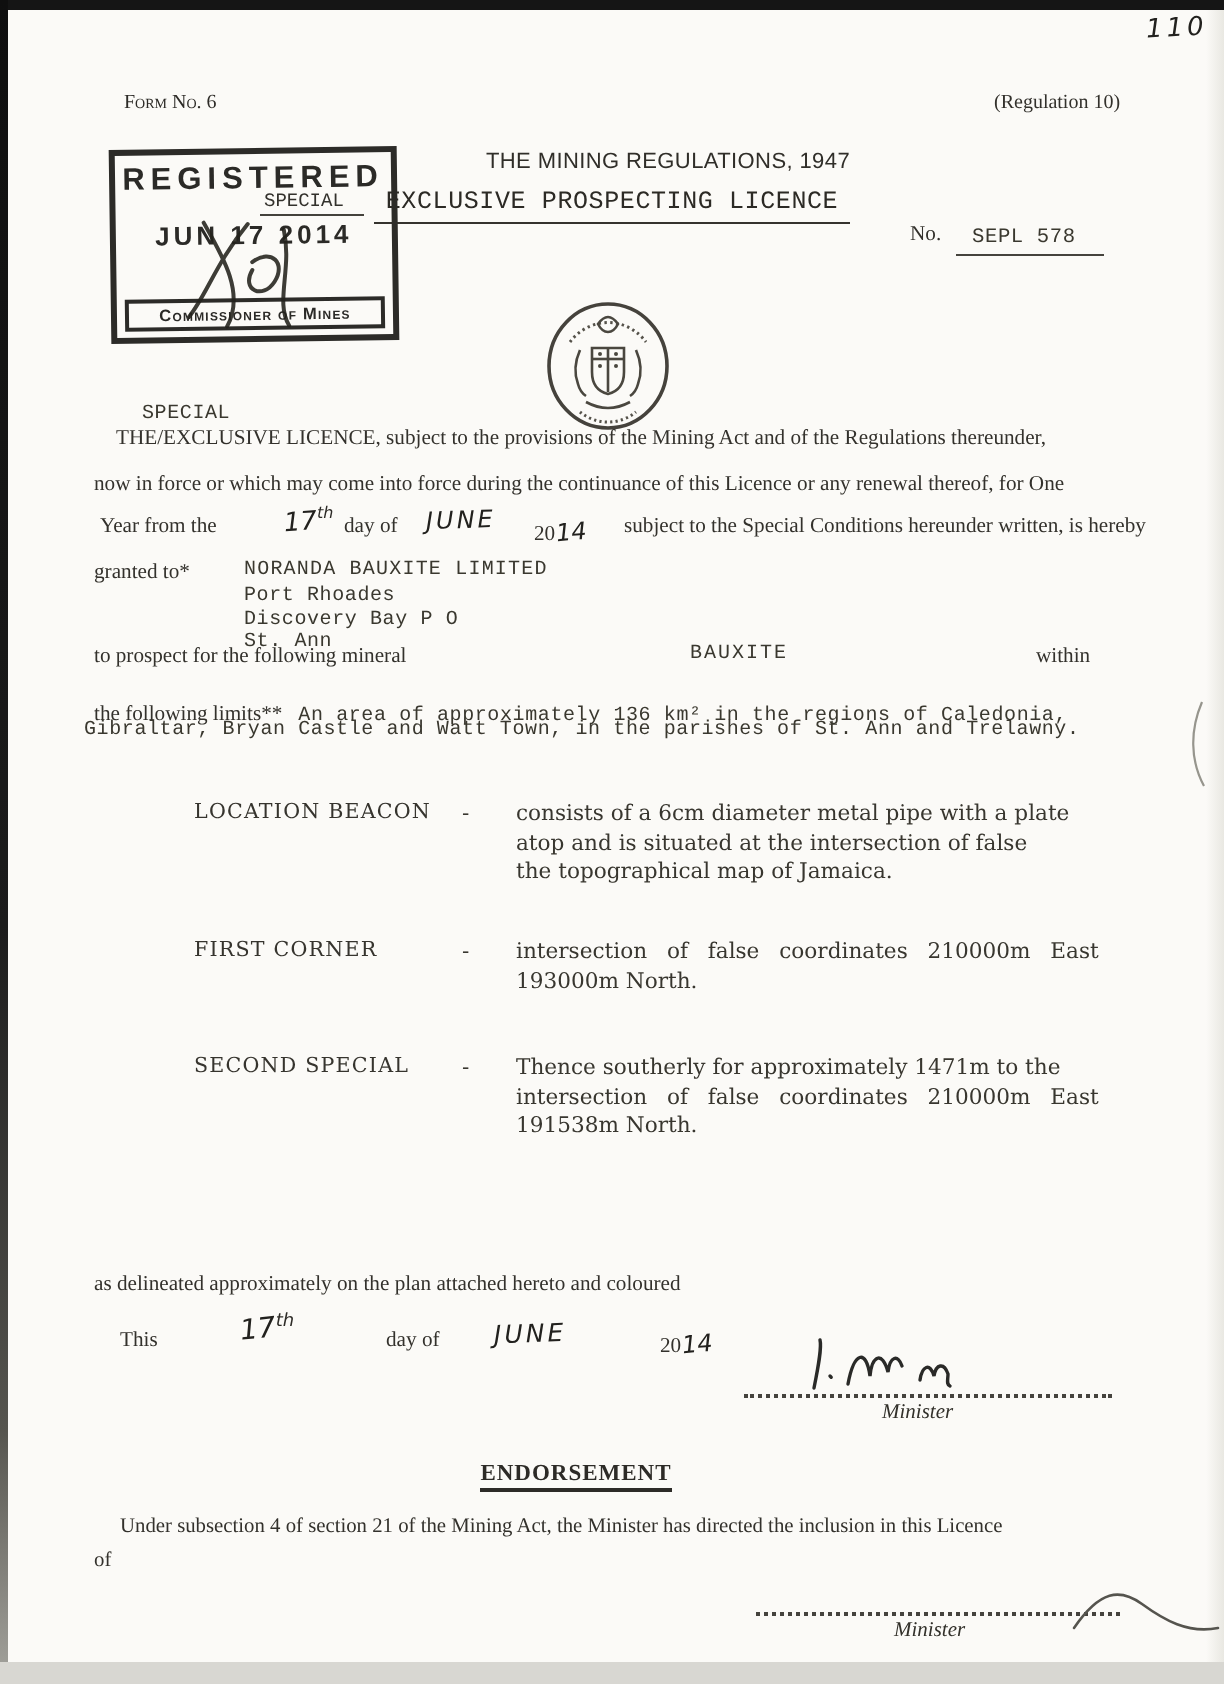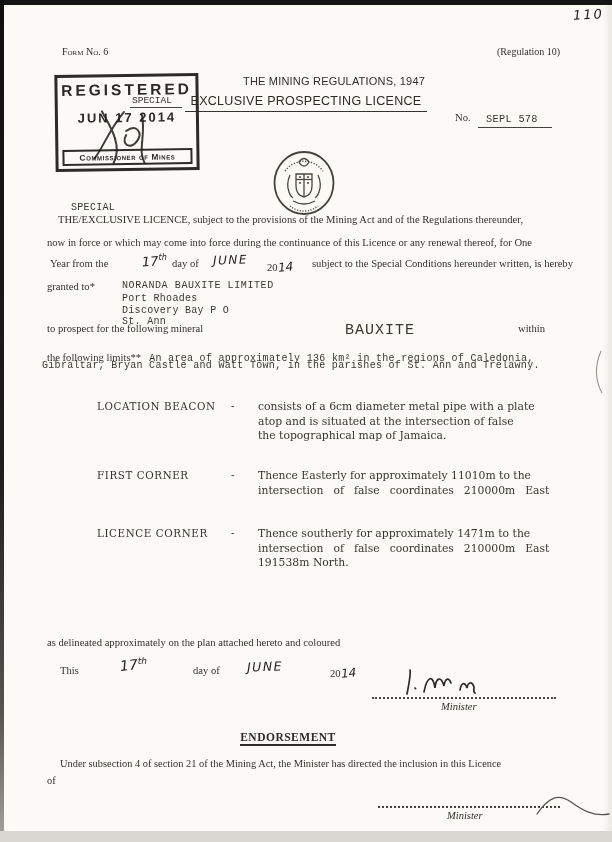--- a/index.html
+++ b/index.html
@@ -18,21 +18,21 @@
                 background:linear-gradient(to left,#e9e8e2,rgba(233,232,226,0)); }
   
   .serif  { font-size:10.6px; color:#33312c; }
   .small  { font-size:9.5px; }
   .caps   { font-variant:small-caps; }
   .mono   { font-family:"Liberation Mono", monospace; font-size:10px; letter-spacing:0.3px; color:#3a382f; }
   .sans   { font-family:"Liberation Sans", sans-serif; }
   .hw     { font-family:"DejaVu Sans", sans-serif; font-style:italic; color:#22211e; display:inline-block; }
   .hw-sup { font-family:"DejaVu Sans", sans-serif; font-style:italic; font-size:8px; vertical-align:super; }
   .title1 { font-size:11px;  letter-spacing:0.2px; color:#302e29;padding-left:28px; }
-  .title2 { font-size:12.5px; letter-spacing:0.3px; color:#2c2a25; border-bottom:1.8px solid #35332e; padding:0 6px 3px 6px; }
+  .title2 { font-size:12.5px; letter-spacing:0.3px; color:#2c2a25; border-bottom:1.8px solid #35332e; padding:0 6px 3px 6px;font-family:Liberation Mono, monospace; }
   .underfill { border-bottom:1px solid #45433d; }
   .dotline { border-bottom:2px dotted #45433e; height:0; }
   .minister { font-style:italic; font-size:10.5px; color:#32302a; }
   .cornerlabel { font-family:"DejaVu Serif", serif; font-size:10.3px; letter-spacing:0.6px; color:#36342e; }
   .cornertext  { font-family:"DejaVu Serif", serif; font-size:10.8px; line-height:14.6px; color:#38362f; white-space:normal; }
   .wsp { word-spacing:6.5px; }
   
   .stamp {
     position:absolute; left:55px; top:74px; width:138px; height:91px;
     border:3px solid #2c2b28; transform:rotate(-0.8deg);
@@ -127,21 +127,21 @@
   </div>
   <div class="abs serif" style="left:312px; top:258px;">subject to the Special Conditions hereunder written, is hereby</div>
 
   <div class="abs serif" style="left:47px; top:281px;">granted to*</div>
   <div class="abs mono" style="left:122px; top:280px; letter-spacing:0.6px;">NORANDA BAUXITE LIMITED</div>
   <div class="abs mono" style="left:122px; top:293px;">Port Rhoades</div>
   <div class="abs mono" style="left:122px; top:305px;">Discovery Bay P O</div>
   <div class="abs mono" style="left:122px; top:316px;">St. Ann</div>
 
   <div class="abs serif" style="left:47px; top:323px;">to prospect for the following mineral</div>
-  <div class="abs mono" style="left:345px; top:322px; letter-spacing:1px; font-size:15px;">BAUXITE</div>
+  <div class="abs mono" style="left:345px; top:322px; letter-spacing:1px; font-size:10px;">BAUXITE</div>
   <div class="abs serif" style="left:518px; top:323px;">within</div>
 
   <div class="abs" style="left:47px; top:347px;">
     <span class="serif">the following limits**</span>
     <span class="mono" style="margin-left:4px;">An area of approximately 136 km² in the regions of Caledonia,</span>
   </div>
   <div class="abs mono" style="left:42px; top:360px;">Gibraltar, Bryan Castle and Watt Town, in the parishes of St. Ann and Trelawny.</div>
 
   <svg class="abs" style="left:592px; top:349px;" width="14" height="46" viewBox="0 0 14 46">
     <path d="M9,2 C3,16 3,31 10,44" fill="none" stroke="#96958d" stroke-width="1.1"></path>
@@ -151,25 +151,25 @@
   <div class="abs cornertext" style="left:231px; top:400px;">-</div>
   <div class="abs cornertext" style="left:258px; top:400px; width:292px;">
     <div>consists of a 6cm diameter metal pipe with a plate</div>
     <div>atop and is situated at the intersection of false</div>
     <div>the topographical map of Jamaica.</div>
   </div>
 
   <div class="abs cornerlabel" style="left:97px; top:469px;">FIRST CORNER</div>
   <div class="abs cornertext" style="left:231px; top:469px;">-</div>
   <div class="abs cornertext" style="left:258px; top:469px; width:292px;">
-    <div>Thence Easterly for approximately 11010m to the</div>
     <div class="wsp">intersection of false coordinates 210000m East</div>
-  </div>
-
-  <div class="abs cornerlabel" style="left:97px; top:527px;">LICENCE CORNER</div>
+    <div>193000m North.</div>
+  </div>
+
+  <div class="abs cornerlabel" style="left:97px; top:527px;">SECOND SPECIAL</div>
   <div class="abs cornertext" style="left:231px; top:527px;">-</div>
   <div class="abs cornertext" style="left:258px; top:527px; width:292px;">
     <div>Thence southerly for approximately 1471m to the</div>
     <div class="wsp">intersection of false coordinates 210000m East</div>
     <div>191538m North.</div>
   </div>
 
   <div class="abs serif" style="left:47px; top:637px;">as delineated approximately on the plan attached hereto and coloured</div>
 
   <div class="abs serif" style="left:60px; top:665px;">This</div>

